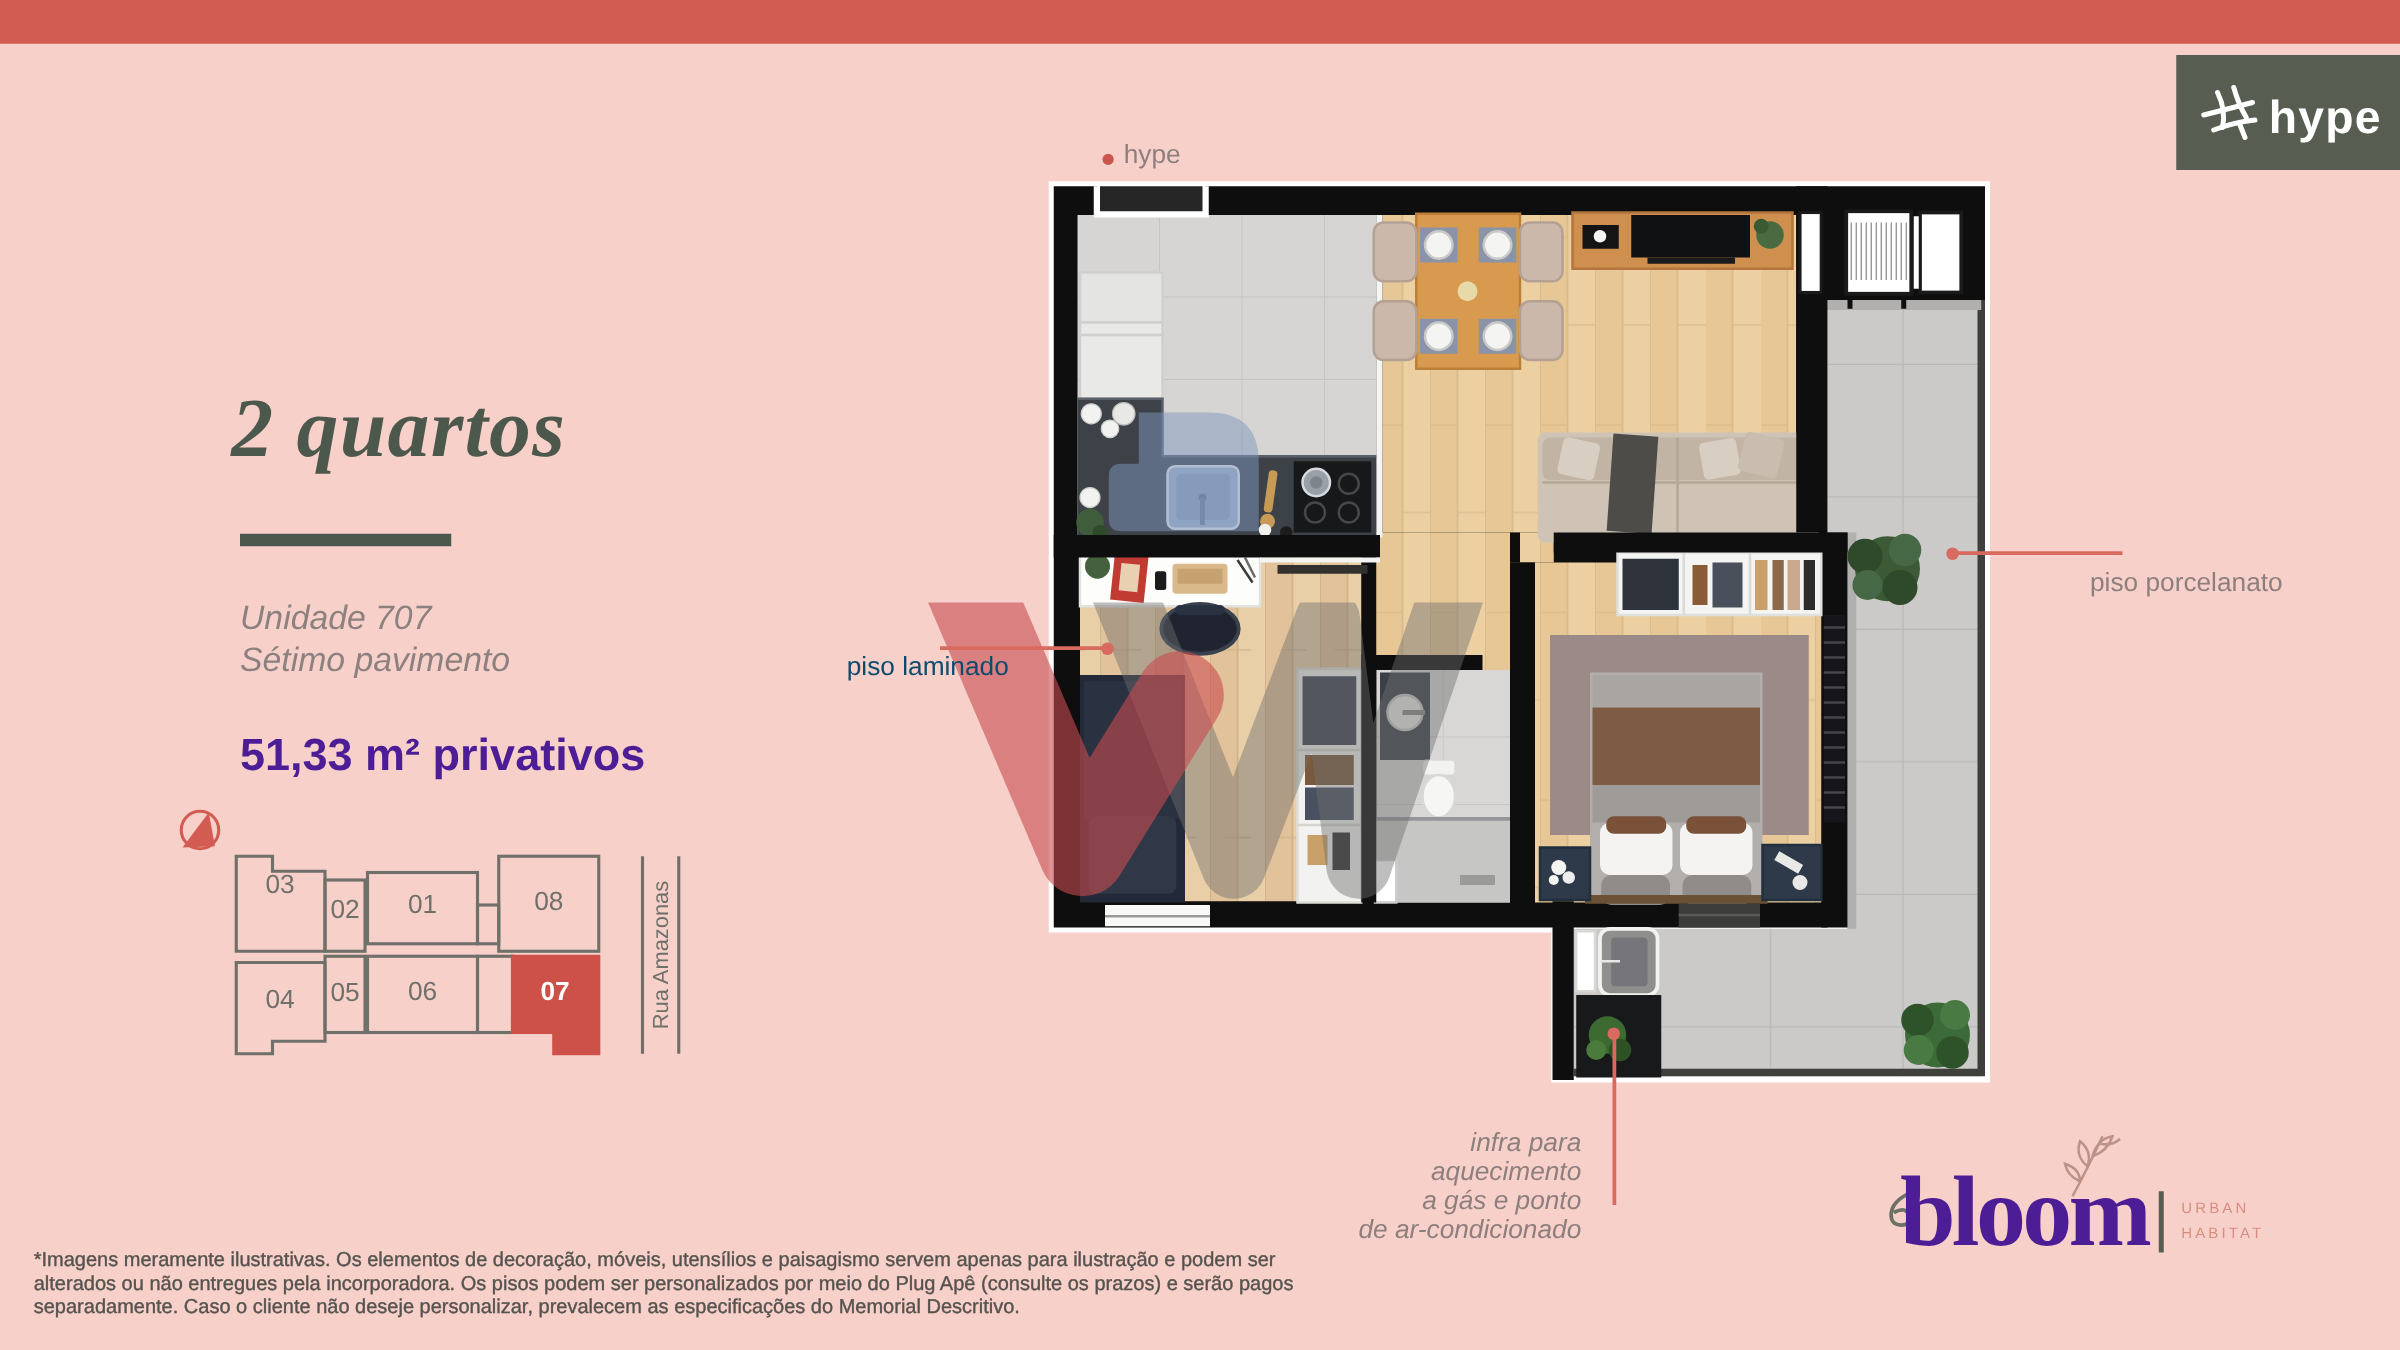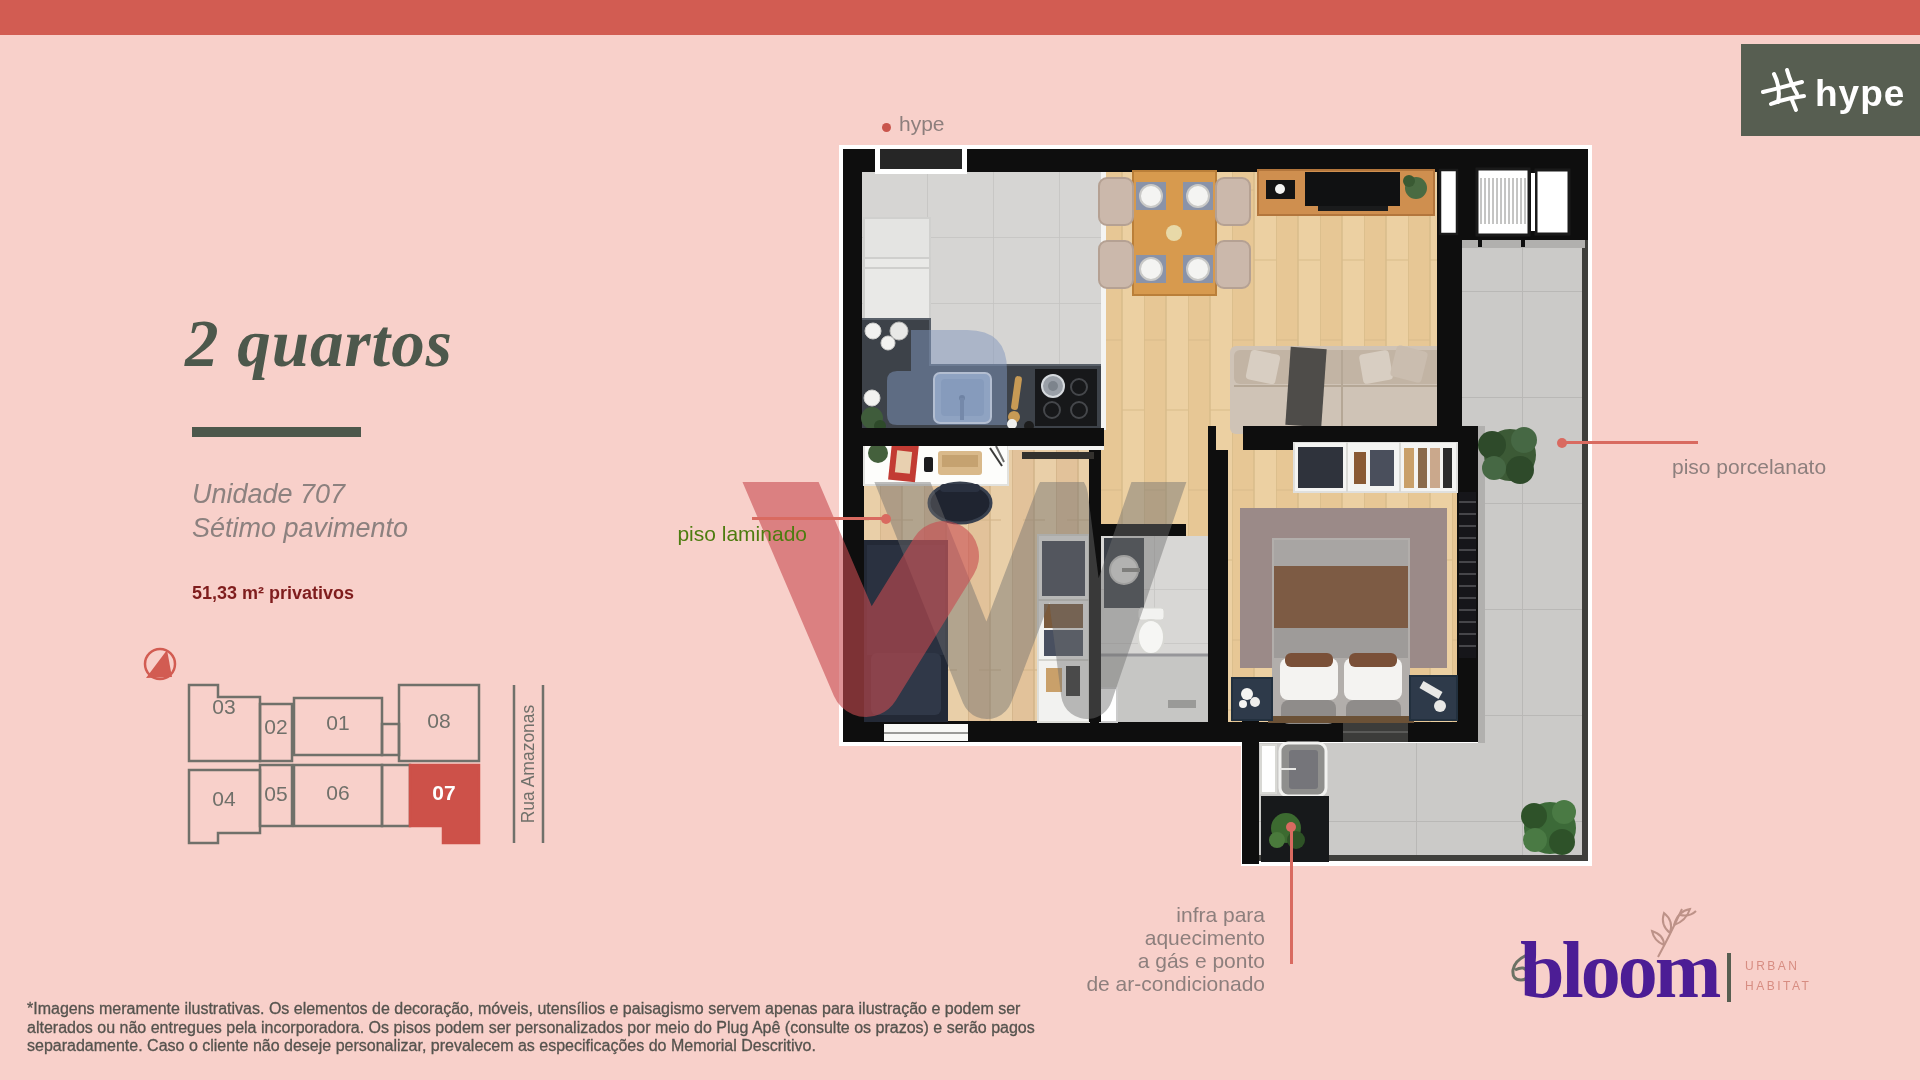--- a/index.html
+++ b/index.html
@@ -11,21 +11,21 @@
 <body>
 
 <div class="abs" style="left:0;top:0;width:1920px;height:35px;background:#d25c52;"></div>
 
 <div class="abs" style="left:185px;top:305px;font-family:'Liberation Serif',serif;font-weight:bold;font-size:67px;color:#4d584c;letter-spacing:1px;font-style:italic;">2 quartos</div>
 
 <div class="abs" style="left:192px;top:427px;width:169px;height:10px;background:#4d584c;"></div>
 
 <div class="abs" style="left:192px;top:477px;font-size:27px;line-height:34px;color:#8c817f;font-style:italic;">Unidade 707<br>Sétimo pavimento</div>
 
-<div class="abs" style="left:192px;top:583px;font-size:18px;font-weight:bold;color:#7f1d1d;">51,33 m² privativos</div>
+<div class="abs" style="left:192px;top:583px;font-size:36px;font-weight:bold;color:#4c1d95;">51,33 m² privativos</div>
 
 <svg class="abs" style="left:130px;top:630px;" width="430" height="230" viewBox="130 630 430 230">
  <g fill="none" stroke="#70706a" stroke-width="2.5">
 
   <circle cx="160" cy="664" r="15" stroke="#d25c52" stroke-width="2.5"></circle>
   <path d="M167,650 L172,677 L146,678 Z" fill="#d25c52" stroke="none"></path>
 
   <path d="M189,697 L189,761 L260,761 L260,697 L218,697 L218,685 L189,685 Z"></path>
 
   <rect x="260" y="704" width="32" height="57"></rect>
@@ -395,29 +395,29 @@
  <path d="M911,330 L967,330 Q1007,330 1007,370 L1007,425 L897,425 Q887,425 887,415 L887,381 Q887,371 897,371 L911,371 Z" fill="#8096bd" fill-opacity="0.5"></path>
 
  <path d="M896,466 L987,693 L1062,496 L1087,693 L1163,470" clip-path="url(#wmclip)" fill="none" stroke="#6f6f6f" stroke-opacity="0.45" stroke-width="52" stroke-linecap="round" stroke-linejoin="round"></path>
 
  <path d="M772,462 L866,682 L944,556" clip-path="url(#wmclip)" fill="none" stroke="#c84b50" stroke-opacity="0.6" stroke-width="70" stroke-linecap="round" stroke-linejoin="round"></path>
 </svg>
 
 <div class="abs" style="left:882px;top:123px;width:9px;height:9px;border-radius:50%;background:#c9554c;"></div>
 <div class="abs" style="left:899px;top:112px;font-size:21px;color:#8d7f7d;">hype</div>
 
-<div class="abs" style="left:676px;top:522px;width:131px;text-align:right;font-size:21px;color:#4d7c0f;">piso laminado</div>
+<div class="abs" style="left:676px;top:522px;width:131px;text-align:right;font-size:21px;color:#0c4a6e;">piso laminado</div>
 <div class="abs" style="left:752px;top:517px;width:130px;height:3px;background:#d96a60;"></div>
 <div class="abs" style="left:881px;top:514px;width:10px;height:10px;border-radius:50%;background:#d96a60;"></div>
 
 <div class="abs" style="left:1557px;top:438px;width:10px;height:10px;border-radius:50%;background:#d96a60;"></div>
 <div class="abs" style="left:1566px;top:441px;width:132px;height:3px;background:#d96a60;"></div>
 <div class="abs" style="left:1672px;top:455px;font-size:21px;color:#8d7f7d;">piso porcelanato</div>
 
-<div class="abs" style="left:1065px;top:903px;width:200px;text-align:right;font-size:21px;line-height:23px;color:#8d7f7d;">infra para<br>aquecimento<br>a gás e ponto<br>de ar-condicionado</div>
+<div class="abs" style="left:1065px;top:903px;width:200px;text-align:right;font-size:21px;line-height:23px;color:#8d7f7d;font-style:italic;">infra para<br>aquecimento<br>a gás e ponto<br>de ar-condicionado</div>
 <div class="abs" style="left:1286px;top:822px;width:10px;height:10px;border-radius:50%;background:#d96a60;"></div>
 <div class="abs" style="left:1290px;top:831px;width:3px;height:133px;background:#d96a60;"></div>
 
 <div class="abs" style="left:1741px;top:44px;width:179px;height:92px;background:#575e51;"></div>
 <svg class="abs" style="left:1741px;top:44px;" width="179" height="92" viewBox="0 0 179 92">
 
  <g stroke="#ffffff" stroke-width="4" stroke-linecap="round" fill="none">
   <path d="M33,30 Q40,44 37,58"></path>
   <path d="M46,26 Q50,40 56,50"></path>
   <path d="M22,48 Q38,44 61,38"></path>

